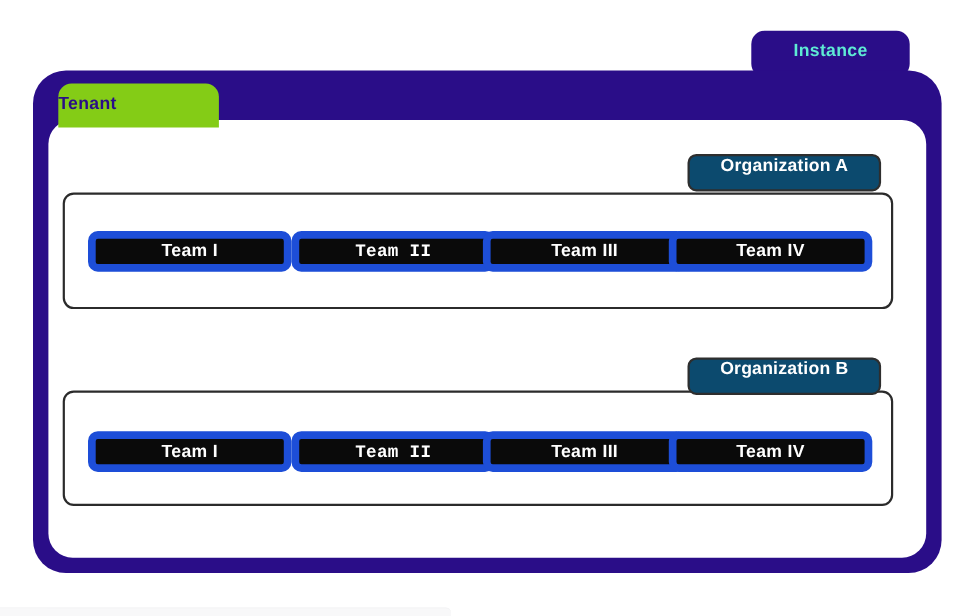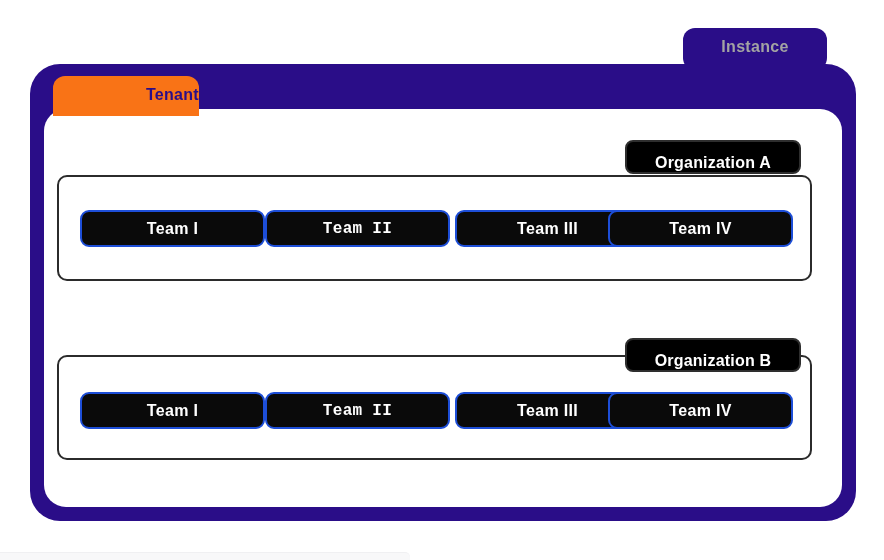--- a/index.html
+++ b/index.html
@@ -15,104 +15,104 @@
   .instance-tab {
     position: absolute;
     left: 683px; top: 28px;
     width: 144px; height: 42px;
     background: #2a0d88;
     border-radius: 12px;
     z-index: 1;
     display: flex; align-items: center; justify-content: center;
   }
   .instance-tab span {
-    color: #a3a3a3; font-size: 16px; font-weight: 700; letter-spacing: 0.3px;
+    color: #5eead4; font-size: 16px; font-weight: 700; letter-spacing: 0.3px;
     padding-bottom: 4px;
   }
   
   .instance-box {
     position: absolute;
     left: 30px; top: 64px;
     width: 826px; height: 457px;
     background: #2a0d88;
     border-radius: 30px;
     z-index: 2;
   }
   
   .tenant-tab {
     position: absolute;
     left: 53px; top: 76px;
     width: 146px; height: 40px;
-    background: #f97316;
+    background: #84cc16;
     border-radius: 12px 12px 0 0;
     z-index: 4;
-    display: flex; align-items: center; justify-content: flex-end;
+    display: flex; align-items: center; justify-content: flex-start;
   }
   .tenant-tab span {
     color: #2a0d88; font-size: 16px; font-weight: 700; letter-spacing: 0.3px;
     padding-bottom: 2px;
   }
   
   .tenant-area {
     position: absolute;
     left: 44px; top: 109px;
     width: 798px; height: 398px;
     background: #ffffff;
     border-radius: 22px;
     z-index: 3;
   }
   
   .org-label {
     position: absolute;
     left: 625px;
     width: 176px; height: 34px;
-    background: #000000;
+    background: #0c4a6e;
     border: 2px solid #2e2e2e;
     border-radius: 8px;
     box-sizing: border-box;
     z-index: 5;
-    display: flex; align-items: flex-end; justify-content: center;
+    display: flex; align-items: flex-start; justify-content: center;
   }
   .org-label span {
     color: #ffffff; font-size: 16px; font-weight: 700; letter-spacing: 0.2px;
   }
   .org-label.a { top: 140px; }
-  .org-label.b { top: 338px; }
+  .org-label.b { top: 325px; }
   
   .org-box {
     position: absolute;
     left: 57px;
     width: 755px;
     background: #ffffff;
     border: 2px solid #2b2b2b;
     border-radius: 10px;
     box-sizing: border-box;
     z-index: 4;
   }
   .org-box.a { top: 175px; height: 106px; }
   .org-box.b { top: 355px; height: 105px; }
   
   .team {
     position: absolute;
     width: 185px; height: 37px;
     background: #0a0a0a;
-    border: 2px solid #1d4ed8;
+    border: 7px solid #1d4ed8;
     border-radius: 9px;
     box-sizing: border-box;
     z-index: 5;
     display: flex; align-items: center; justify-content: center;
   }
   .team span {
     color: #ffffff; font-size: 16px; font-weight: 700; letter-spacing: 0.3px;
   }
   .row-a .team { top: 210px; }
   .row-b .team { top: 392px; }
   .team.t1 { left: 80px; }
   .team.t2 { left: 265px; font-family: Liberation Mono, monospace; }
-  .team.t3 { left: 455px; }
+  .team.t3 { left: 439px; }
   .team.t4 { left: 608px; }
   
   .bottom-strip {
     position: absolute;
     left: 0px; top: 552px;
     width: 410px; height: 8px;
     background: #f8f8f9;
     border-top: 1px solid #f0f0f2;
     border-top-right-radius: 5px;
     z-index: 1;

